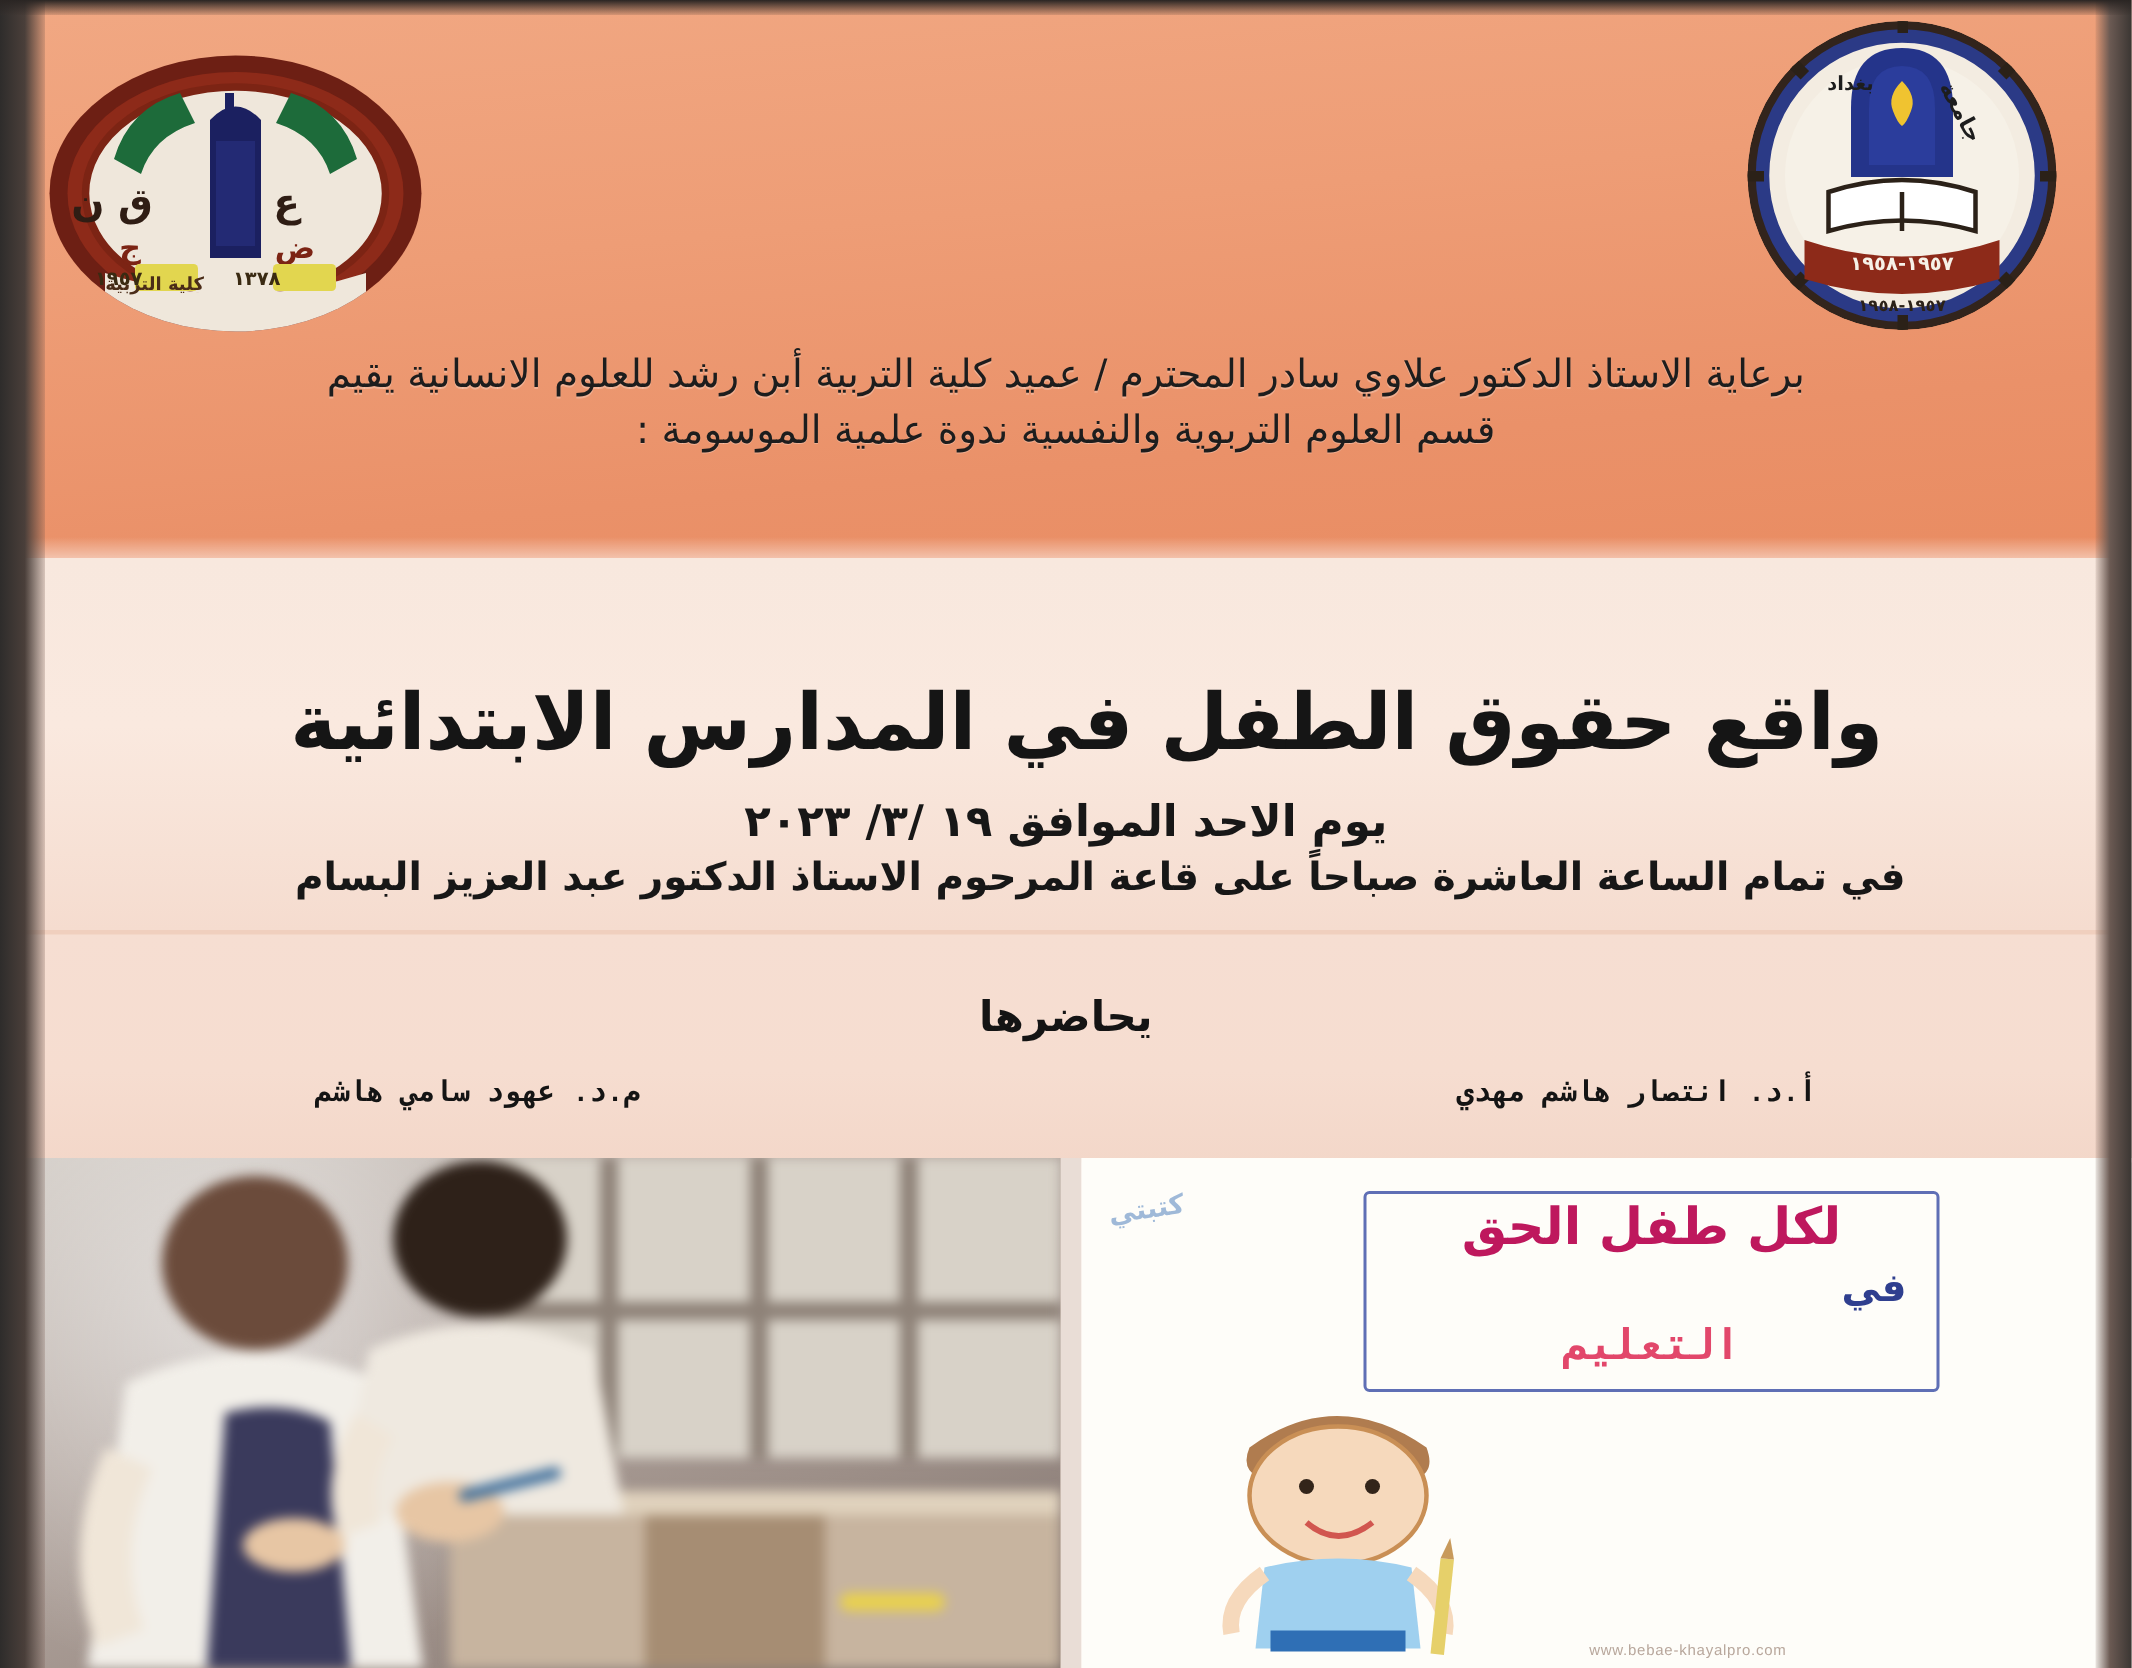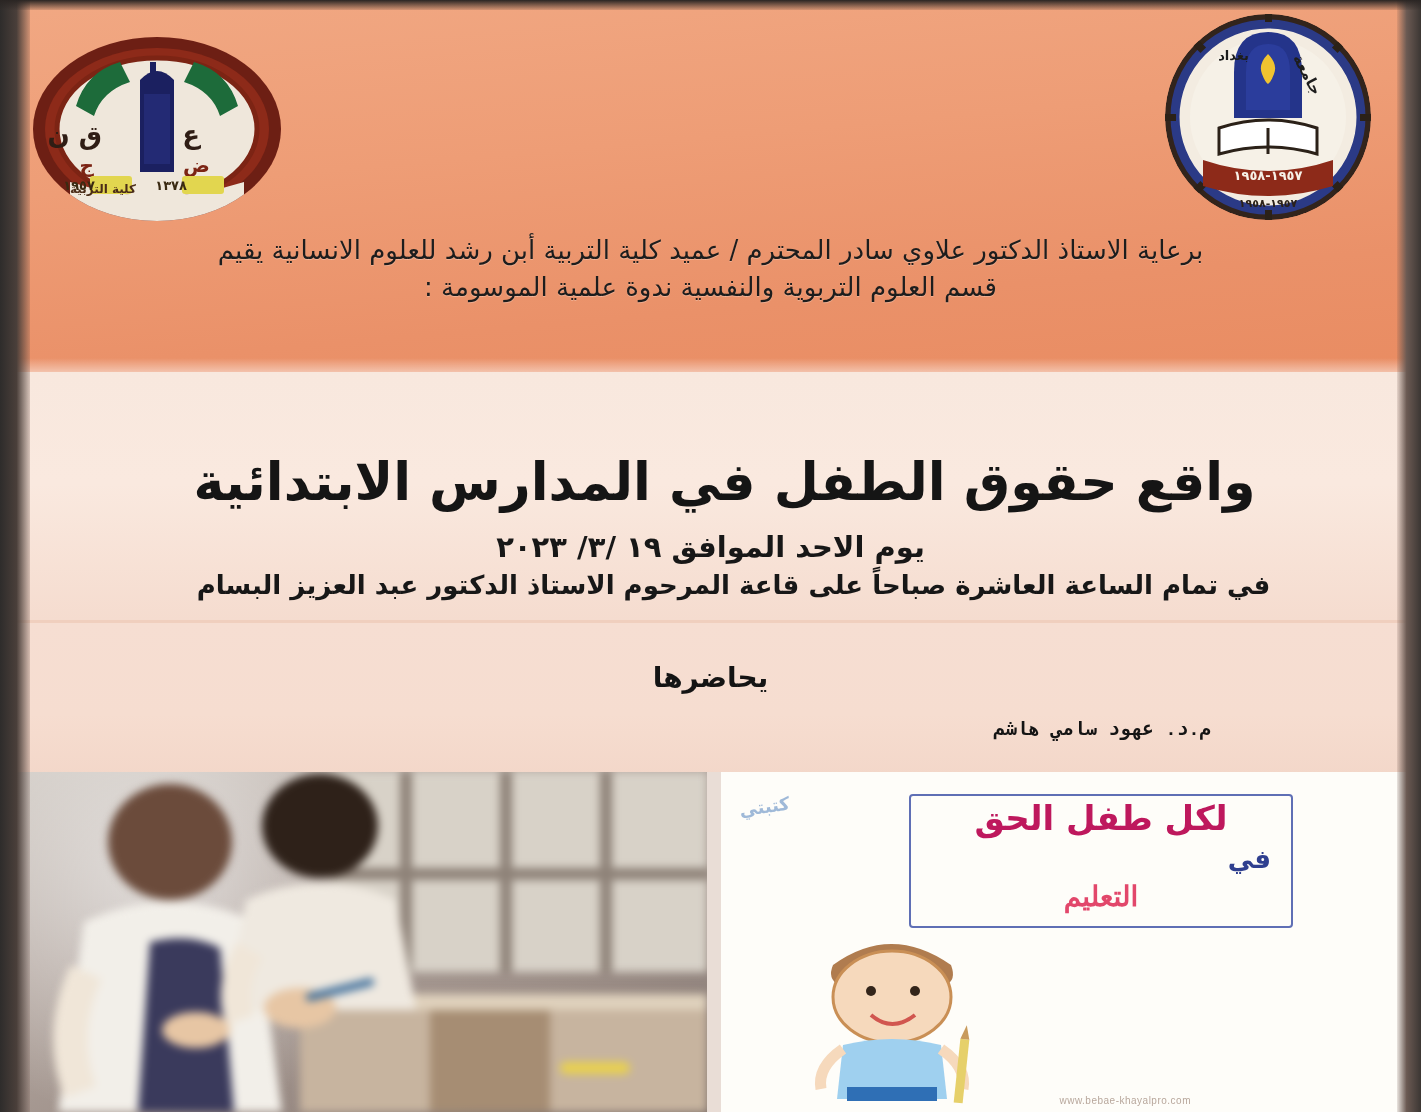--- a/index.html
+++ b/index.html
@@ -250,21 +250,21 @@
     font-size: 26px;
     color: #2f3f8f;
   }
   .ill-line3 {
     position: absolute;
     right: 150px;
     top: 108px;
     width: 340px;
     text-align: center;
     direction: rtl;
-    font-family: Liberation Serif, serif;
+    font-family: Liberation Mono, monospace;
     font-weight: bold;
     font-size: 28px;
     color: #e2476b;
   }
   .ill-corner {
     position: absolute;
     left: 18px;
     top: 24px;
     direction: rtl;
     font-family: "DejaVu Sans", "Liberation Sans", sans-serif;
@@ -384,20 +384,21 @@
 
   <div class="title-area">
     <div class="seminar-title">واقع حقوق الطفل في المدارس الابتدائية</div>
     <div class="seminar-date">يوم الاحد الموافق ١٩ /٣/ ٢٠٢٣</div>
     <div class="seminar-place">في تمام الساعة العاشرة صباحاً على قاعة المرحوم الاستاذ الدكتور عبد العزيز البسام</div>
   </div>
 
   <div class="presenters-area">
     <div class="presenters-label">يحاضرها</div>
     <div class="presenter-names">
+      <div class="presenter-name">أ.د. انتصار هاشم مهدي</div>
       <div class="presenter-name">م.د. عهود سامي هاشم</div>
     </div>
   </div>
 
   <div class="images-row">
 
     <div class="img-pane img-left">
       <div class="poster-paper"></div>
 
       <div class="ill-corner">كتبتي</div>

